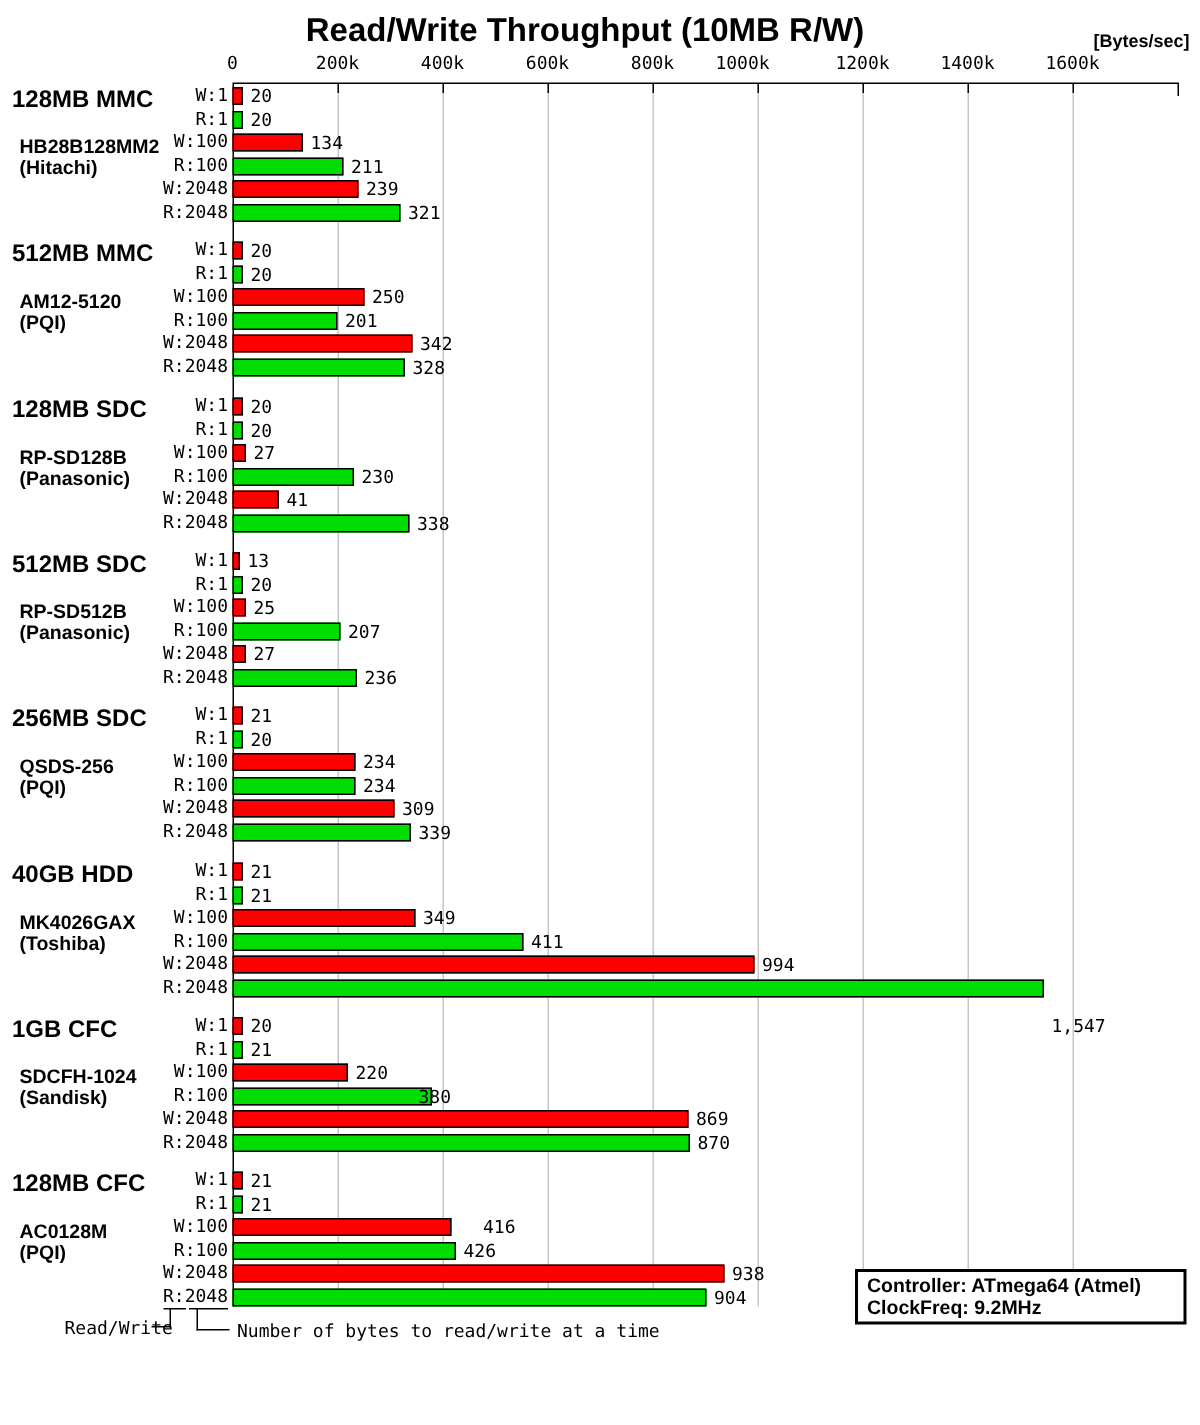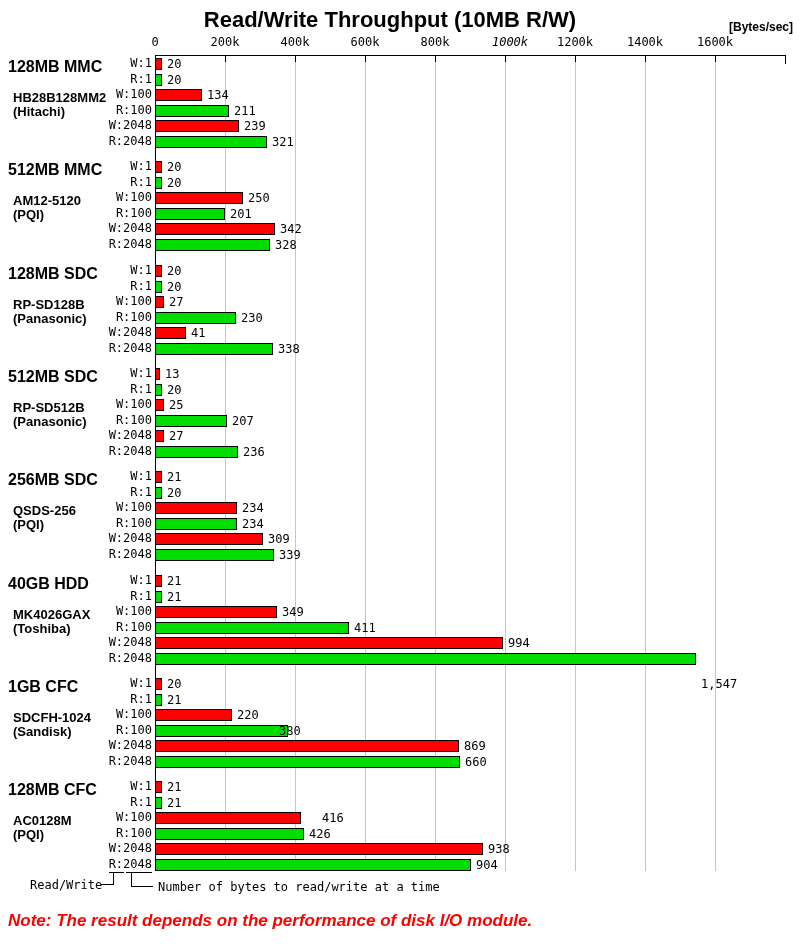--- a/index.html
+++ b/index.html
@@ -49,21 +49,21 @@
 
   <div class="title">Read/Write Throughput (10MB R/W)</div>
   <div class="unit">[Bytes/sec]</div>
 
   <div id="tick-labels">
       <span class="tick-label" style="left: 155px;">0</span>
       <span class="tick-label" style="left: 225px;">200k</span>
       <span class="tick-label" style="left: 295px;">400k</span>
       <span class="tick-label" style="left: 365px;">600k</span>
       <span class="tick-label" style="left: 435px;">800k</span>
-      <span class="tick-label" style="left: 510px; font-style: italic;">1000k</span>
+      <span class="tick-label" style="left: 495px;">1000k</span>
       <span class="tick-label" style="left: 575px;">1200k</span>
       <span class="tick-label" style="left: 645px;">1400k</span>
       <span class="tick-label" style="left: 715px;">1600k</span>
     </div>
 
   <div id="plot">
     <div class="axis-v"></div>
   <div class="gridline" style="left: 70px;"></div>
       <div class="tickstub" style="left: 70px;"></div>
       <div class="gridline" style="left: 140px;"></div>
@@ -157,21 +157,21 @@
       <span class="value-label" style="top: 622px; left: 12px;">20</span>
       <div class="bar" style="top: 638px; left: 0px; width: 7px; height: 12px; background: rgb(0, 221, 0);"></div>
       <span class="value-label" style="top: 638px; left: 12px;">21</span>
       <div class="bar" style="top: 653px; left: 0px; width: 77px; height: 12px; background: rgb(255, 0, 0);"></div>
       <span class="value-label" style="top: 653px; left: 82px;">220</span>
       <div class="bar" style="top: 669px; left: 0px; width: 133px; height: 12px; background: rgb(0, 221, 0);"></div>
       <span class="value-label" style="top: 669px; left: 124px;">380</span>
       <div class="bar" style="top: 684px; left: 0px; width: 304px; height: 12px; background: rgb(255, 0, 0);"></div>
       <span class="value-label" style="top: 684px; left: 309px;">869</span>
       <div class="bar" style="top: 700px; left: 0px; width: 305px; height: 12px; background: rgb(0, 221, 0);"></div>
-      <span class="value-label" style="top: 700px; left: 310px;">660</span>
+      <span class="value-label" style="top: 700px; left: 310px;">870</span>
       <div class="bar" style="top: 725px; left: 0px; width: 7px; height: 12px; background: rgb(255, 0, 0);"></div>
       <span class="value-label" style="top: 725px; left: 12px;">21</span>
       <div class="bar" style="top: 741px; left: 0px; width: 7px; height: 12px; background: rgb(0, 221, 0);"></div>
       <span class="value-label" style="top: 741px; left: 12px;">21</span>
       <div class="bar" style="top: 756px; left: 0px; width: 146px; height: 12px; background: rgb(255, 0, 0);"></div>
       <span class="value-label" style="top: 756px; left: 151px; margin-left: 16px;">416</span>
       <div class="bar" style="top: 772px; left: 0px; width: 149px; height: 12px; background: rgb(0, 221, 0);"></div>
       <span class="value-label" style="top: 772px; left: 154px;">426</span>
       <div class="bar" style="top: 787px; left: 0px; width: 328px; height: 12px; background: rgb(255, 0, 0);"></div>
       <span class="value-label" style="top: 787px; left: 333px;">938</span>
@@ -256,19 +256,22 @@
       <div class="row-label" style="top: 858px;">R:2048</div>
     </div>
 
   <div>
     <div class="legend-line" style="left:109px; top:872px; width:15px; height:1px;"></div>
     <div class="legend-line" style="left:126px; top:872px; width:26px; height:1px;"></div>
     <div class="legend-line" style="left:113px; top:872px; width:1px; height:13px;"></div>
     <div class="legend-line" style="left:101px; top:884px; width:13px; height:1px;"></div>
     <div class="legend-line" style="left:131px; top:872px; width:1px; height:15px;"></div>
     <div class="legend-line" style="left:131px; top:886px; width:22px; height:1px;"></div>
-    <div class="legend-text" style="left:30px; top:878px;text-align:center;">Read/Write</div>
+    <div class="legend-text" style="left:43px; top:878px;text-align:center;">Read/Write</div>
     <div class="legend-text" style="left:158px; top:880px;">Number of bytes to read/write at a time</div>
   </div>
 
-
-  <div class="note">Note: The result depends on the performance of disk I/O module.</div>
+  <div class="info-box">
+    <div>Controller: ATmega64 (Atmel)</div>
+    <div>ClockFreq: 9.2MHz</div>
+  </div>
+
 </div>
 
 </body></html>

